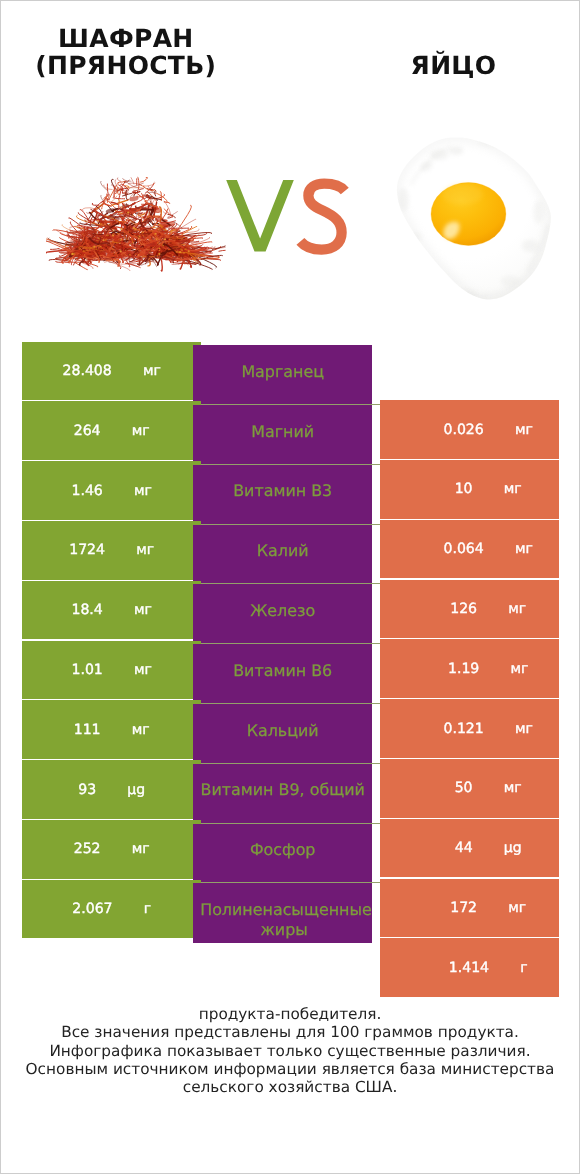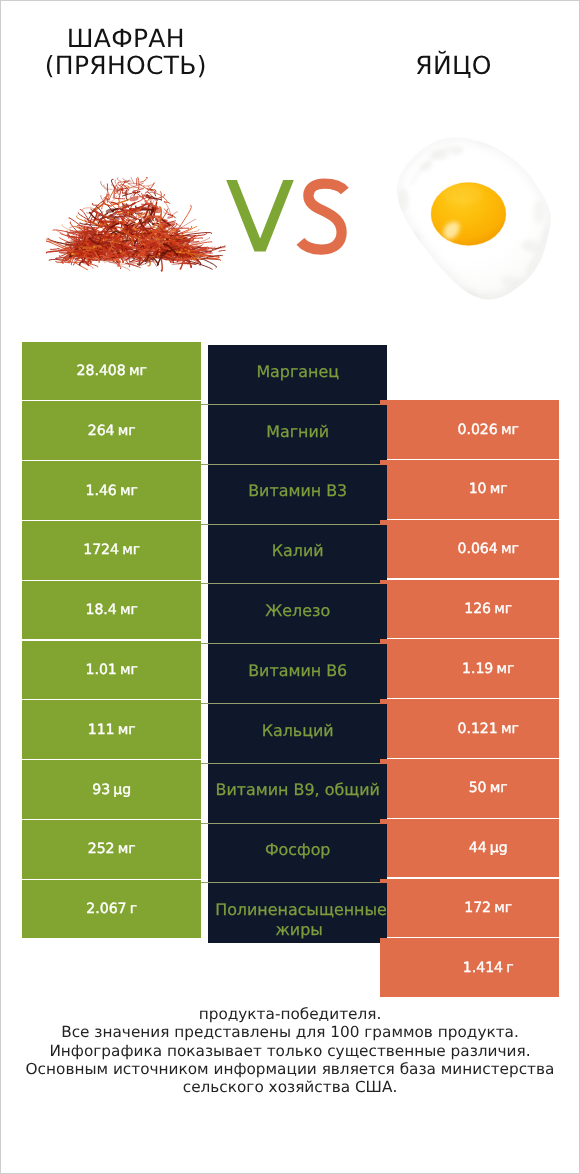--- a/index.html
+++ b/index.html
@@ -1,38 +1,38 @@
 <!DOCTYPE html>
 <html><head>
 <meta charset="utf-8">
 <title>Shafran vs Egg</title>
 <style>
 html,body{margin:0;padding:0;background:#fff;}
 body{width:580px;height:1174px;font-family:"Liberation Sans",sans-serif;
  -webkit-font-smoothing:antialiased;text-rendering:geometricPrecision;}
 #page{position:relative;width:578px;height:1172px;border:1px solid #cdcdcd;background:#fff;overflow:hidden;}
-.ttl{position:absolute;text-align:center;color:#131313;font-weight:400;
+.ttl{position:absolute;text-align:center;color:#131313;font-weight:700;
  font-family:"DejaVu Sans",sans-serif;font-size:25px;line-height:27.4px;letter-spacing:0.3px;}
 #ttl-left{left:24.8px;top:23.7px;width:200px;}
 #ttl-right{left:352.5px;top:51px;width:200px;}
 #saffron{position:absolute;left:44.5px;top:171.5px;width:190px;height:112px;transform:scale(0.945,0.92);transform-origin:0 0;}
 #egg{position:absolute;left:392.5px;top:135.5px;width:156px;height:160px;transform:scale(1.055,1.045);transform-origin:0 0;}
 #vs{position:absolute;left:0;top:0;width:578px;height:1172px;pointer-events:none;}
 #tbl{position:absolute;left:21.2px;top:344.2px;width:537px;}
 .row{position:relative;height:59.8px;}
 .cell{position:absolute;top:0;height:58.6px;display:flex;align-items:center;justify-content:center;
- font-family:"DejaVu Sans",sans-serif;font-weight:400;text-align:center;}
+ font-family:"DejaVu Sans",sans-serif;font-weight:400;text-align:center;gap:14px;}
 .cl,.cr{font-size:14.1px;line-height:16px;box-sizing:border-box;
  -webkit-text-stroke:0.38px #fff;position:relative;top:-3.5px;}
 .cm{font-size:15.9px;line-height:20.1px;box-sizing:border-box;
  -webkit-text-stroke:0.25px #7d9c3c;}
 .cm > span{position:relative;top:-3.2px;display:block;}
 .row:last-child .cm > span{top:7px;width:168px;margin-left:3px;}
 .cl{left:0;width:179px;background:#82a532;color:#fff;}
-.cm{left:186px;width:179px;background:#0f172a;color:#7d9c3c;height:59.8px;overflow:hidden;}
+.cm{left:171px;width:179px;background:#701a75;color:#7d9c3c;height:59.8px;overflow:hidden;}
 .sep{position:absolute;left:179px;width:179px;top:58.8px;height:1px;background:#93a06a;}
 .cr{left:358px;width:179px;background:#e06e4a;color:#fff;padding-left:37px;}
 .row:last-child .sep{display:none;}
 .u{font-size:14px;font-weight:400;}
 #foot{position:absolute;left:0;top:1004px;width:578px;text-align:center;color:#232323;
  font-family:"DejaVu Sans",sans-serif;font-size:15.3px;line-height:18.3px;font-weight:400;}
 </style>
 </head>
 <body>
 

